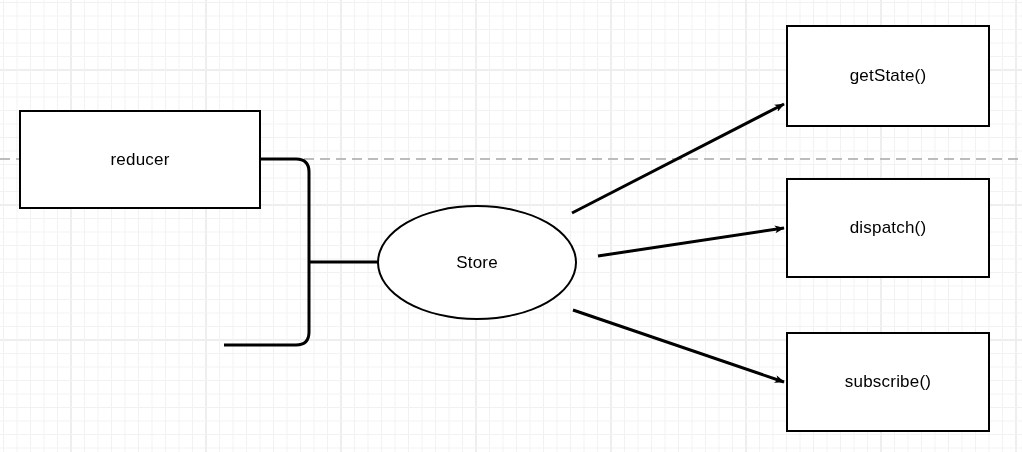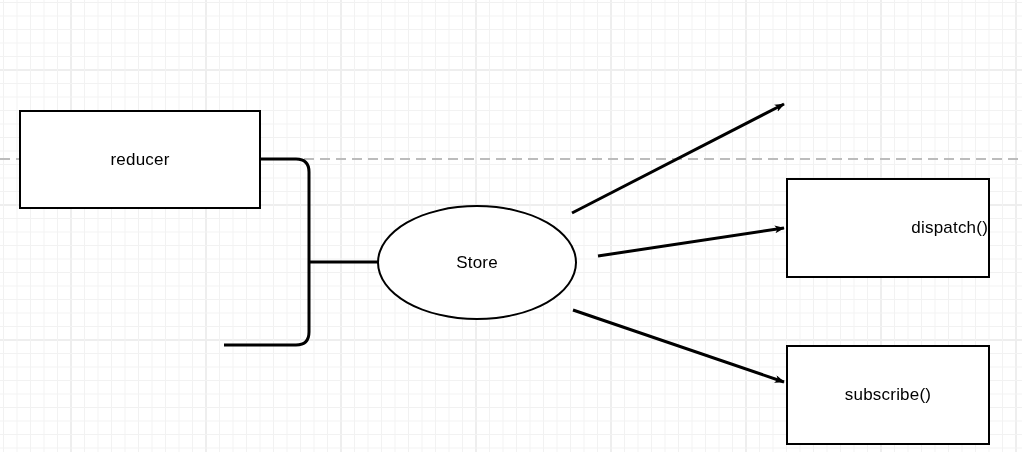--- a/index.html
+++ b/index.html
@@ -97,23 +97,26 @@
 
   <div class="node" style="left:19px; top:110px; width:242px; height:99px;">
     <span>reducer</span>
   </div>
 
 
   <div class="node ellipse" style="left:377px; top:205px; width:200px; height:115px;">
     <span>Store</span>
   </div>
 
+  <div class="node" style="left:786px; top:25px; width:204px; height:102px;">
+    <span>getState()</span>
+  </div>
 
-  <div class="node" style="left:786px; top:178px; width:204px; height:100px;justify-content:flex-end;">
+  <div class="node" style="left:786px; top:178px; width:204px; height:100px;">
     <span>dispatch()</span>
   </div>
 
-  <div class="node" style="left:786px; top:332px; width:204px; height:100px;margin-top:13px;">
+  <div class="node" style="left:786px; top:332px; width:204px; height:100px;">
     <span>subscribe()</span>
   </div>
 
 
 </div>
 
 </body></html>

